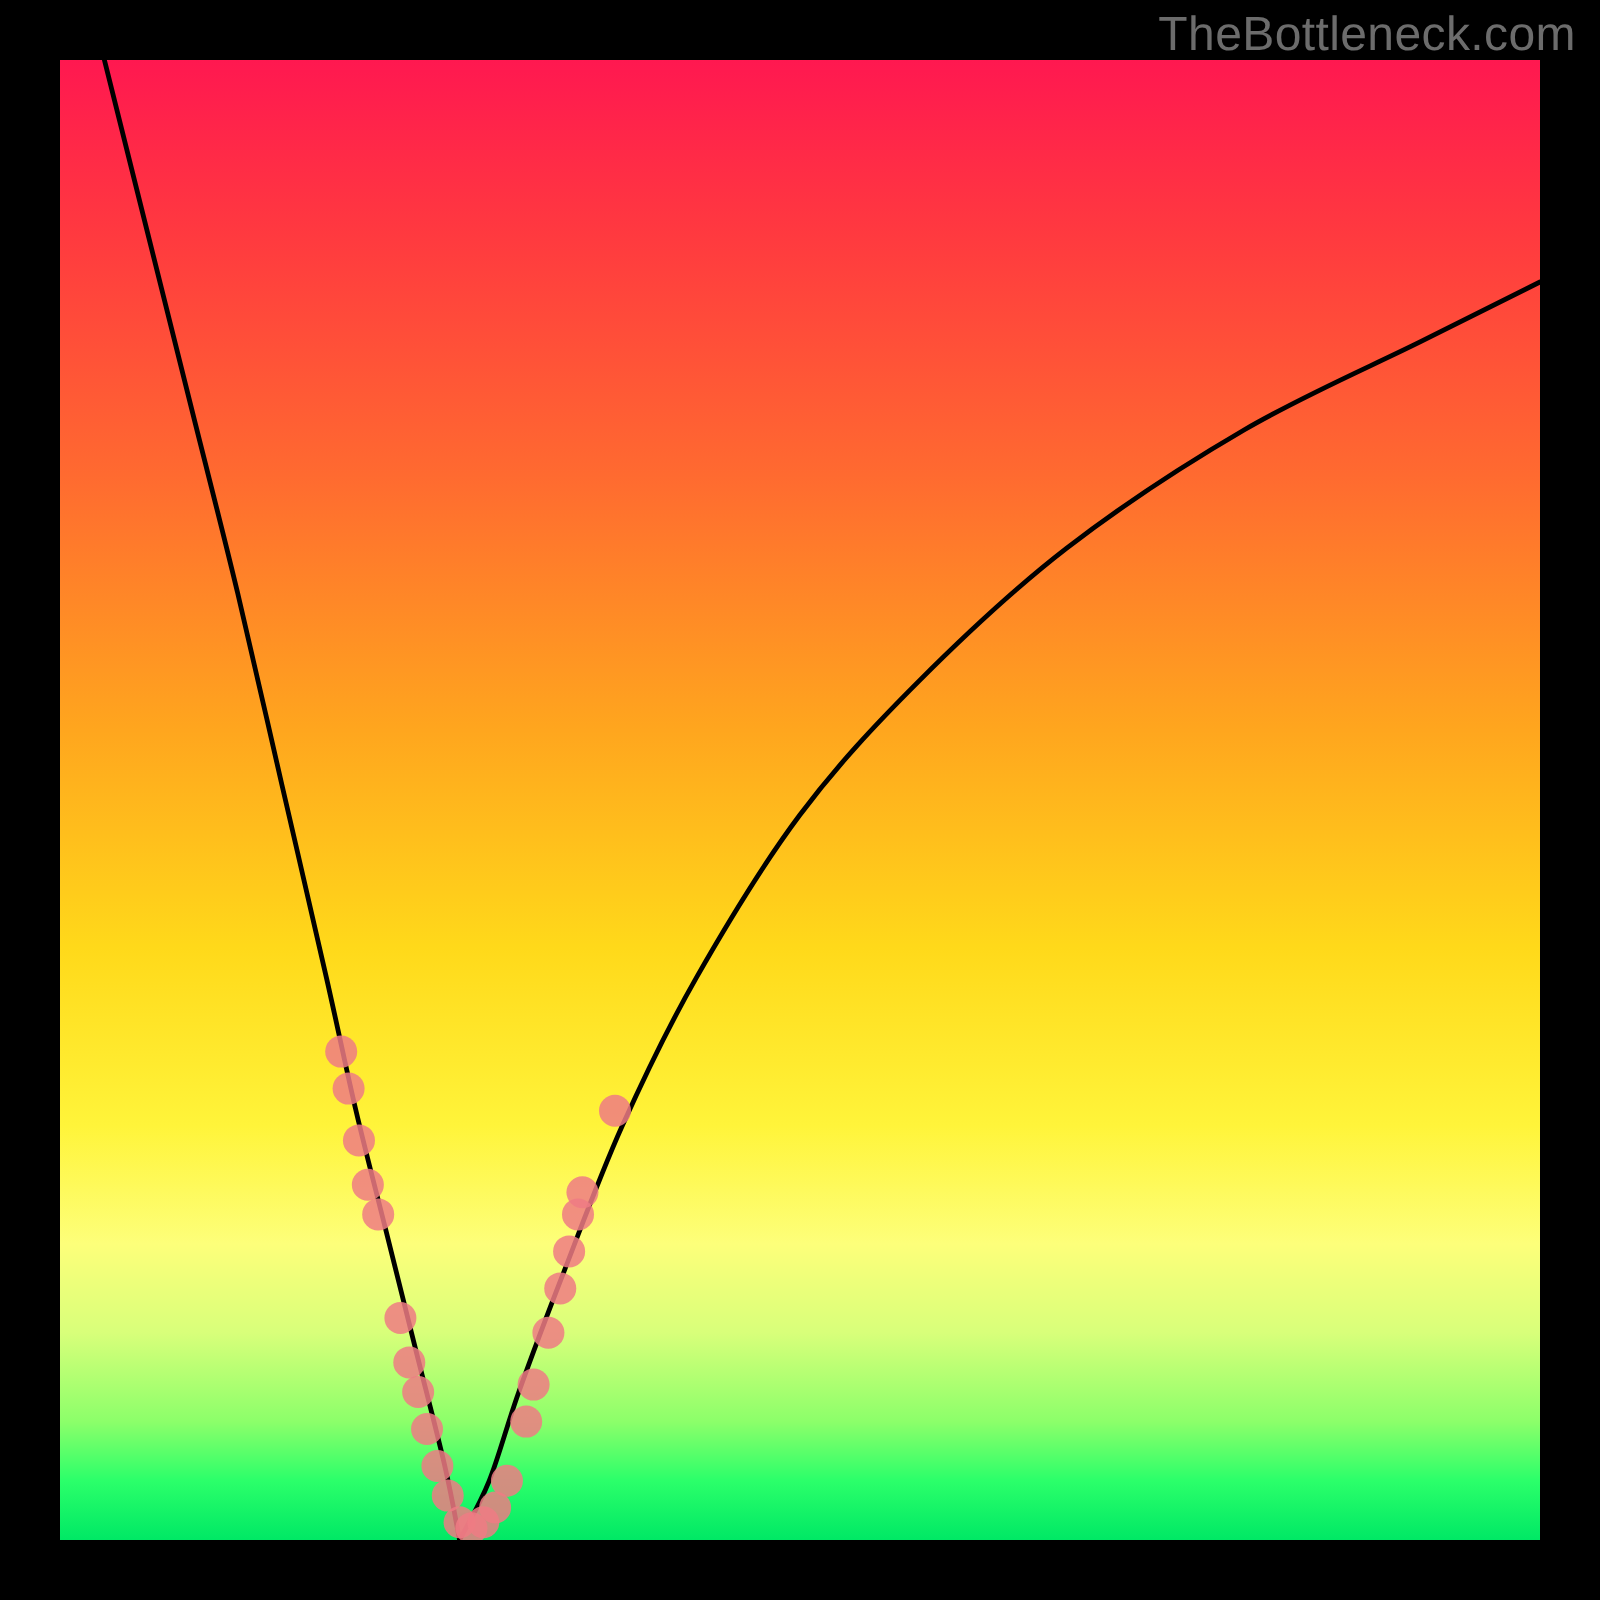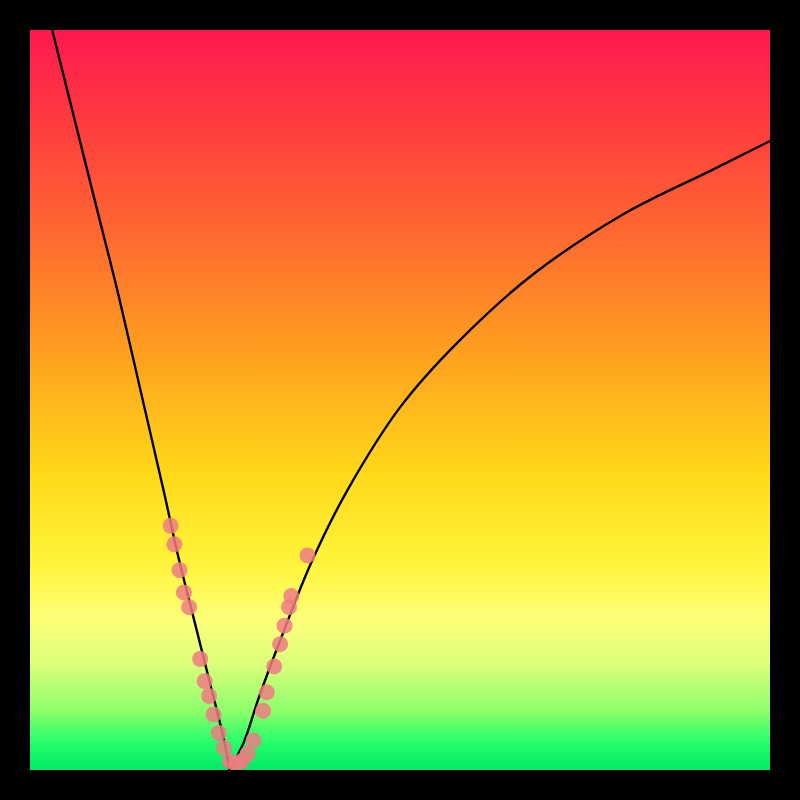--- a/index.html
+++ b/index.html
@@ -50,20 +50,21 @@
     position: absolute;
     left: 0; top: 0;
     width: 740px;
     height: 740px;
   }
 </style>
 </head>
 <body>
 
 <div class="outer">
+  <div class="watermark">TheBottleneck.com</div>
   <div class="plot-area">
     <svg class="curves" viewBox="0 0 740 740" preserveAspectRatio="none">
       <g id="line-left">
           <path d="M 22.2,0 C 25.9,14.799999999999992 37,59.199999999999946 44.4,88.79999999999995 C 51.8,118.39999999999996 59.199999999999996,148.00000000000003 66.6,177.60000000000002 C 74,207.20000000000002 81.39999999999999,235.56666666666666 88.8,266.4 C 96.2,297.2333333333333 103.6,330.5333333333333 111,362.59999999999997 C 118.4,394.66666666666663 127.03333333333332,431.6666666666667 133.2,458.8 C 139.36666666666665,485.93333333333334 143.06666666666666,504.4333333333333 148,525.4 C 152.93333333333334,546.3666666666667 157.86666666666667,564.8666666666667 162.8,584.6 C 167.73333333333335,604.3333333333334 172.66666666666666,624.0666666666666 177.6,643.8 C 182.53333333333333,663.5333333333333 188.7,686.9666666666667 192.4,703 C 196.10000000000002,719.0333333333333 198.56666666666666,733.8333333333334 199.8,740" fill="none" stroke="#000" stroke-width="2.4" stroke-linecap="round"></path>
         </g>
       <g id="line-right">
           <path d="M 199.8,740 C 202.26666666666668,735.0666666666666 209.66666666666666,722.7333333333333 214.6,710.4 C 219.53333333333333,698.0666666666666 223.23333333333335,683.2666666666667 229.4,666 C 235.56666666666666,648.7333333333333 242.9666666666667,629 251.60000000000002,606.8 C 260.23333333333335,584.5999999999999 270.1,557.4666666666666 281.2,532.8 C 292.29999999999995,508.1333333333333 303.4,484.7 318.2,458.8 C 333,432.90000000000003 351.5,402.0666666666667 370,377.40000000000003 C 388.5,352.73333333333335 407,333 429.2,310.8 C 451.4,288.6 476.0666666666667,265.16666666666663 503.20000000000005,244.2 C 530.3333333333334,223.23333333333332 562.4,202.26666666666668 592,185 C 621.6,167.73333333333332 656.1333333333334,152.93333333333325 680.8000000000001,140.5999999999999 C 705.4666666666667,128.26666666666657 730.1333333333333,115.93333333333332 740,111" fill="none" stroke="#000" stroke-width="2.4" stroke-linecap="round"></path>
         </g>
       <g id="dots">
           <circle cx="140.6" cy="495.79999999999995" r="8" fill="#ef7b84" fill-opacity="0.85"></circle>

